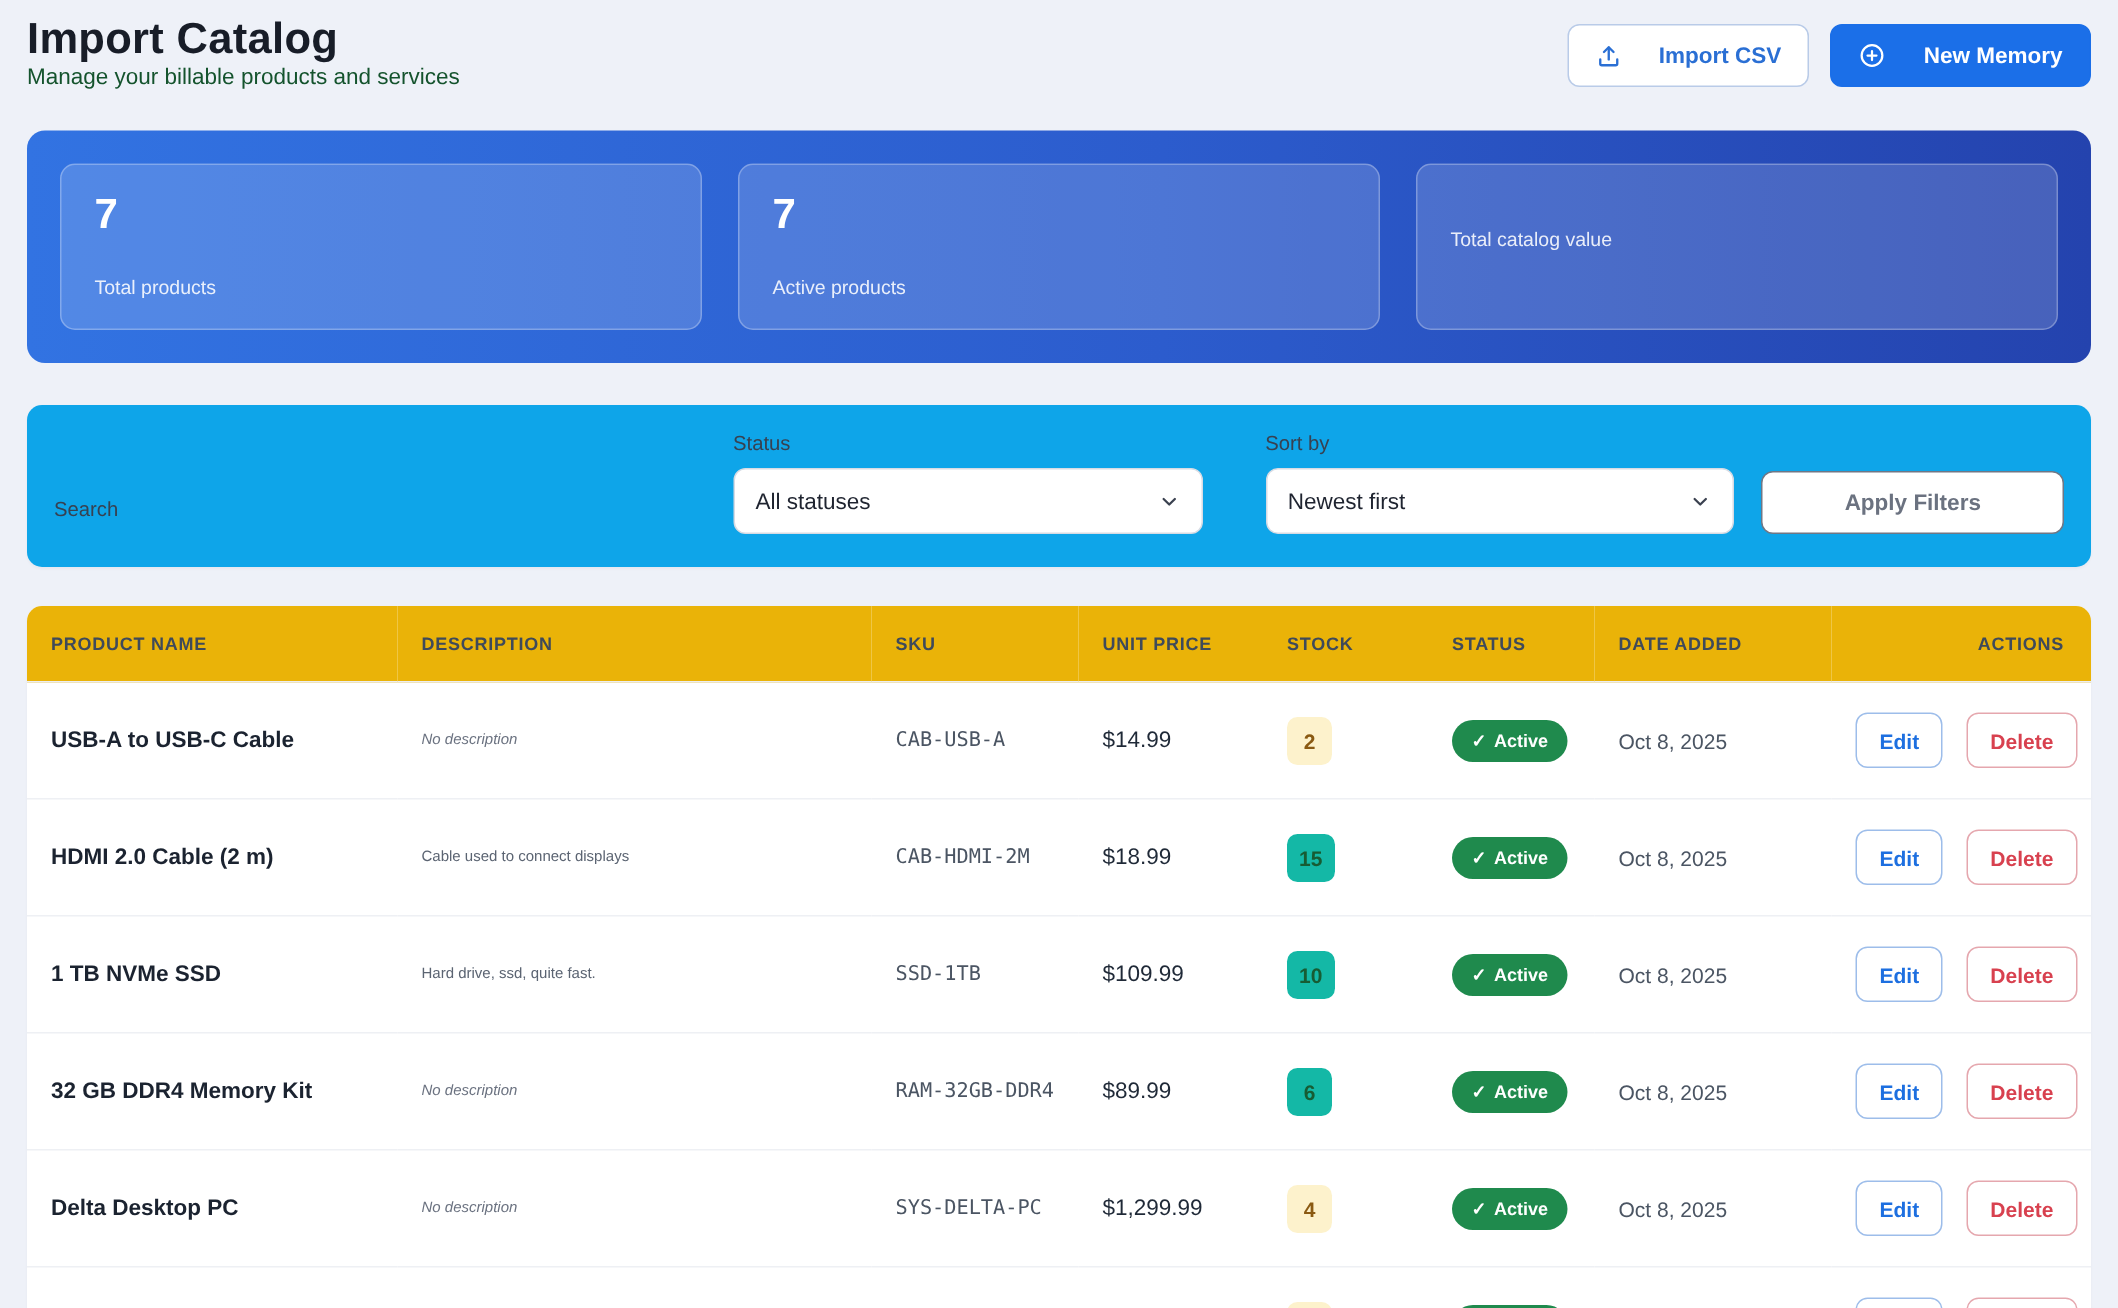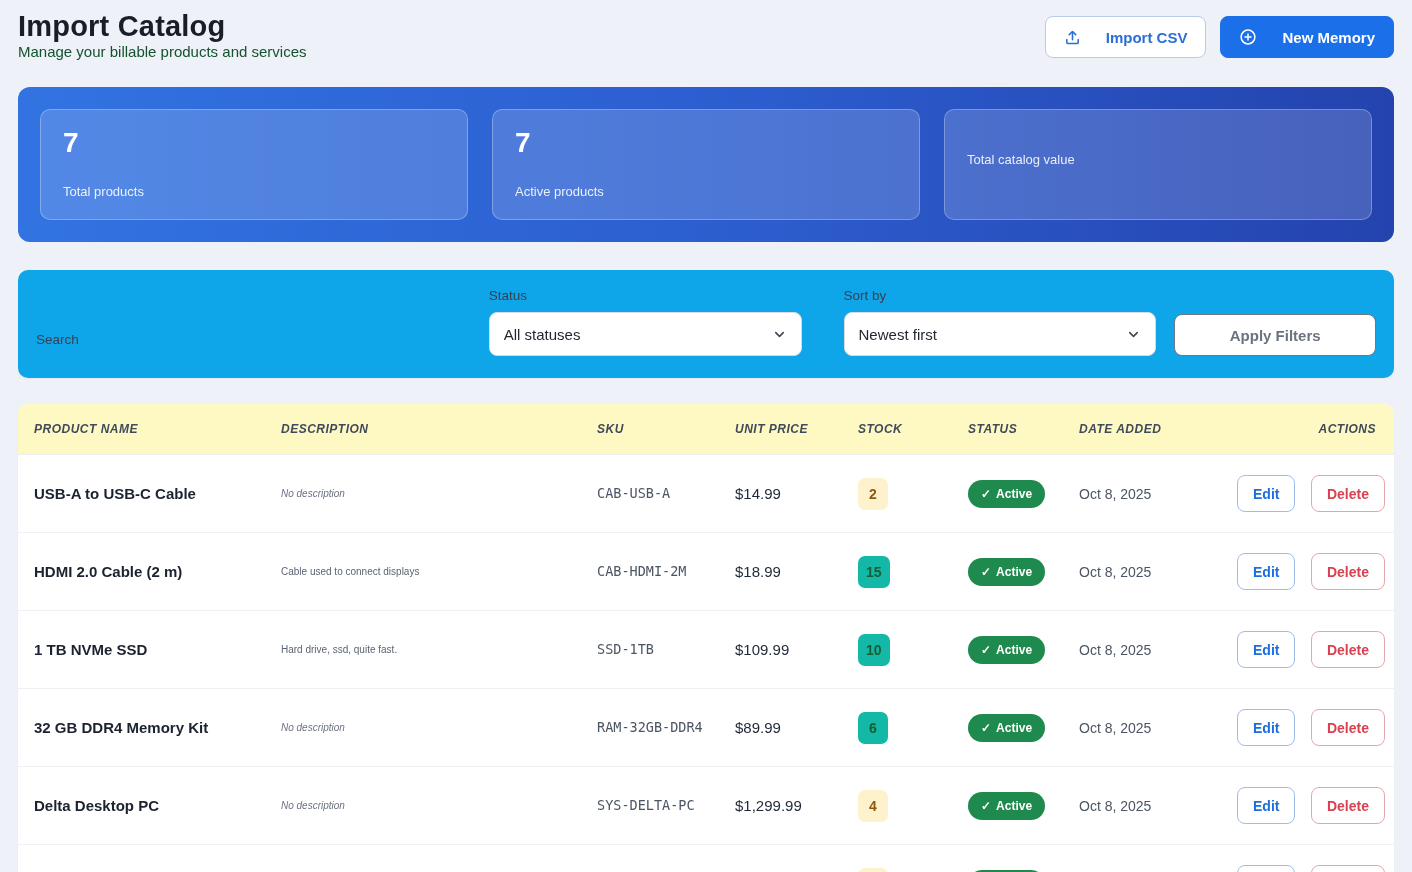--- a/index.html
+++ b/index.html
@@ -67,23 +67,23 @@
     border: 1px solid #6f7785; color: #6b7280; font-weight: 700; font-size: 15px;
   }
 
   
   .table-card {
     margin-top: 26px; background: #ffffff; border-radius: 10px 10px 0 0; overflow: hidden;
     box-shadow: 0 1px 2px rgba(20,30,60,0.04);
   }
   table { width: 100%; border-collapse: collapse; table-layout: fixed; }
   thead th {
-    background: #fef9c3; text-align: left; font-size: 12px; font-weight: 700;
+    background: #eab308; text-align: left; font-size: 12px; font-weight: 700;
     color: #3f4a5a; text-transform: uppercase; letter-spacing: 0.5px;
-    padding: 18px 10px 18px 16px; border-bottom: 1px solid #eceef2; font-style: italic;
+    padding: 18px 10px 18px 16px; border-bottom: 1px solid #eceef2;
   }
   th.col-name   { width: 247px; }
   th.col-desc   { width: 316px; }
   th.col-sku    { width: 138px; }
   th.col-price  { width: 123px; }
   th.col-stock  { width: 110px; }
   th.col-status { width: 111px; }
   th.col-date   { width: 158px; }
   th.col-actions{ width: auto; text-align: right; padding-right: 18px; }
   tbody td { padding: 20px 10px 20px 16px; border-bottom: 1px solid #eef0f4; vertical-align: middle; }

